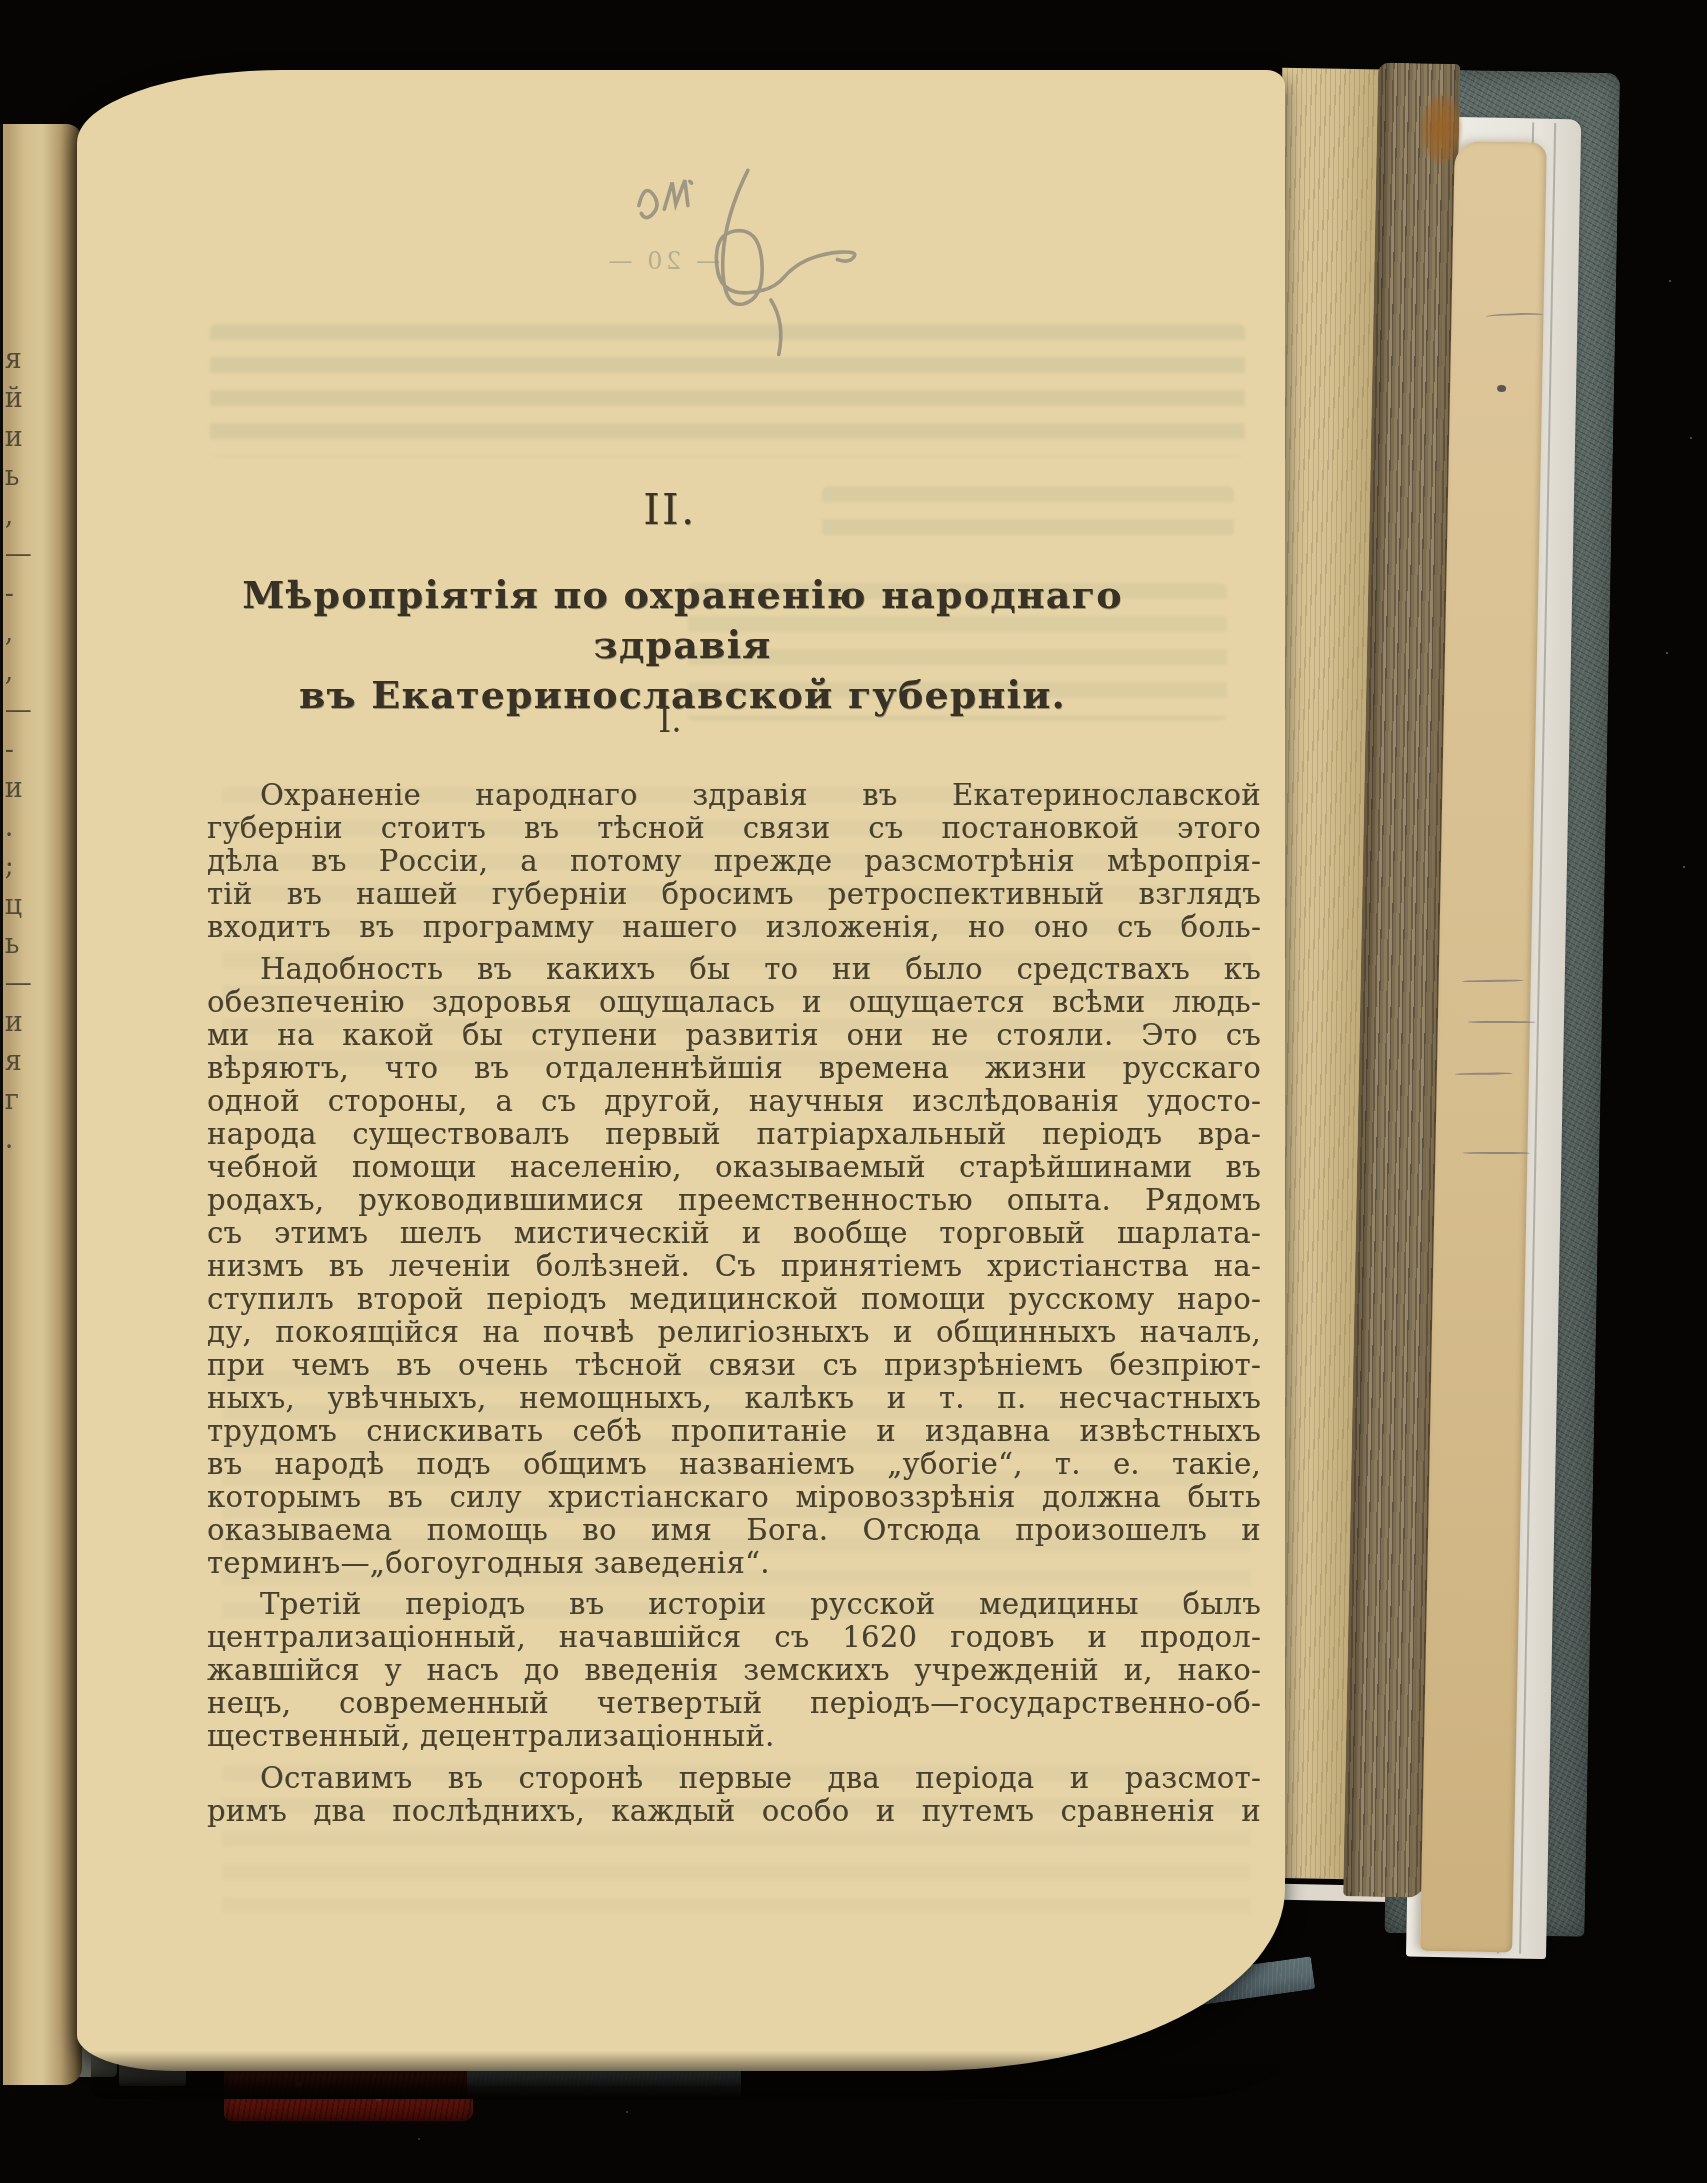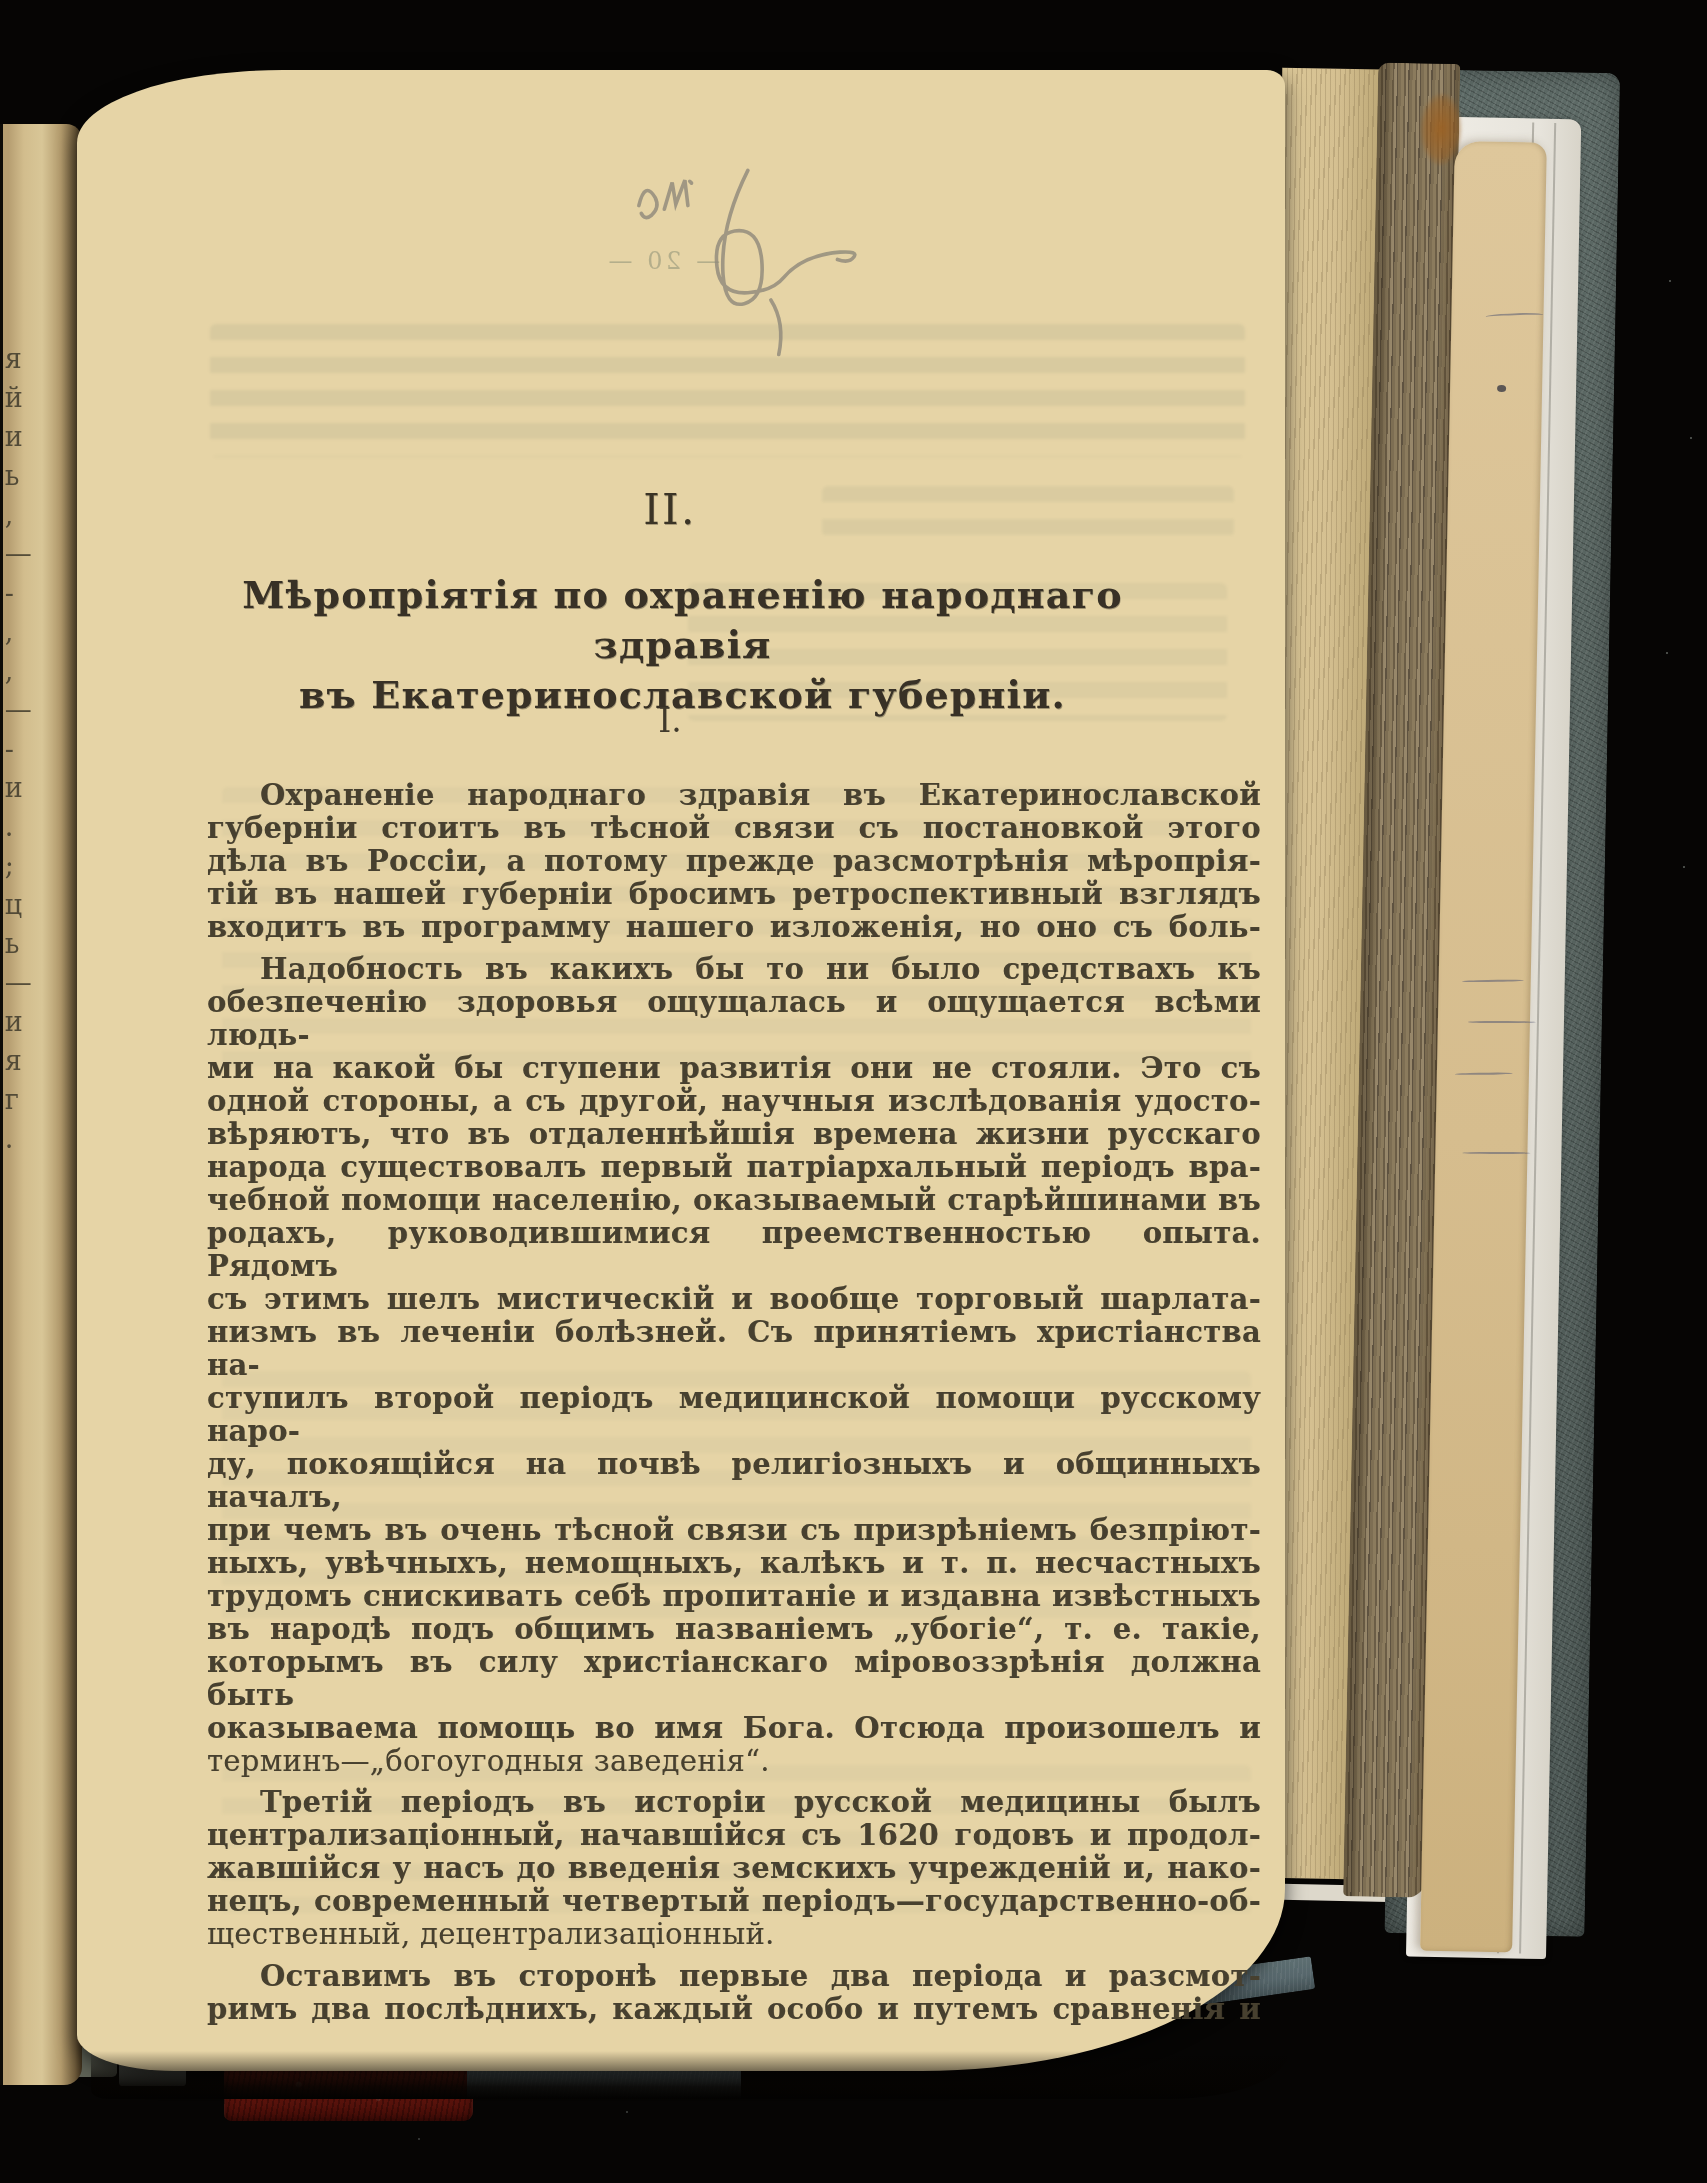--- a/index.html
+++ b/index.html
@@ -140,21 +140,21 @@
   }
   #paragraphs{
     position:absolute;left:130px;top:709px;width:1054px;
     font-size:29px;line-height:33px;color:#47402f;
     letter-spacing:0.3px;
     text-shadow:0.4px 0.4px 0.4px rgba(71,64,47,.33);
   }
   .para + .para{margin-top:8.5px;}
   .para .line:first-child{text-indent:53px;}
   .line{width:100%;}
-  .jl{text-align:justify;text-align-last:justify;font-weight:bold;}
+  .jl{text-align:justify;text-align-last:justify;}
 
   #pencil-svg{position:absolute;left:552px;top:75px;}
 
   
   #bottom-shadow{
     left:91px;top:2051px;width:1198px;height:48px;z-index:4;
     background:linear-gradient(180deg, rgba(25,16,6,0) 0%, rgba(5,3,1,.9) 75%, #030201 100%);
     border-radius:0 0 242px 36px / 0 0 97px 18px;
   }
 </style>
@@ -254,22 +254,22 @@
         <div class="line jl">Охраненіе народнаго здравія въ Екатеринославской</div>
         <div class="line jl">губерніи стоитъ въ тѣсной связи съ постановкой этого</div>
         <div class="line jl">дѣла въ Россіи, а потому прежде разсмотрѣнія мѣропрія-</div>
         <div class="line jl">тій въ нашей губерніи бросимъ ретроспективный взглядъ</div>
         <div class="line jl">входитъ въ программу нашего изложенія, но оно съ боль-</div>
       </div>
       <div class="para">
         <div class="line jl">Надобность въ какихъ бы то ни было средствахъ къ</div>
         <div class="line jl">обезпеченію здоровья ощущалась и ощущается всѣми людь-</div>
         <div class="line jl">ми на какой бы ступени развитія они не стояли. Это съ</div>
+        <div class="line jl">вѣряютъ, что въ отдаленнѣйшія времена жизни русскаго</div>
         <div class="line jl">одной стороны, а съ другой, научныя изслѣдованія удосто-</div>
-        <div class="line jl">вѣряютъ, что въ отдаленнѣйшія времена жизни русскаго</div>
         <div class="line jl">народа существовалъ первый патріархальный періодъ вра-</div>
         <div class="line jl">чебной помощи населенію, оказываемый старѣйшинами въ</div>
         <div class="line jl">родахъ, руководившимися преемственностью опыта. Рядомъ</div>
         <div class="line jl">съ этимъ шелъ мистическій и вообще торговый шарлата-</div>
         <div class="line jl">низмъ въ леченіи болѣзней. Съ принятіемъ христіанства на-</div>
         <div class="line jl">ступилъ второй періодъ медицинской помощи русскому наро-</div>
         <div class="line jl">ду, покоящійся на почвѣ религіозныхъ и общинныхъ началъ,</div>
         <div class="line jl">при чемъ въ очень тѣсной связи съ призрѣніемъ безпріют-</div>
         <div class="line jl">ныхъ, увѣчныхъ, немощныхъ, калѣкъ и т. п. несчастныхъ</div>
         <div class="line jl">трудомъ снискивать себѣ пропитаніе и издавна извѣстныхъ</div>

